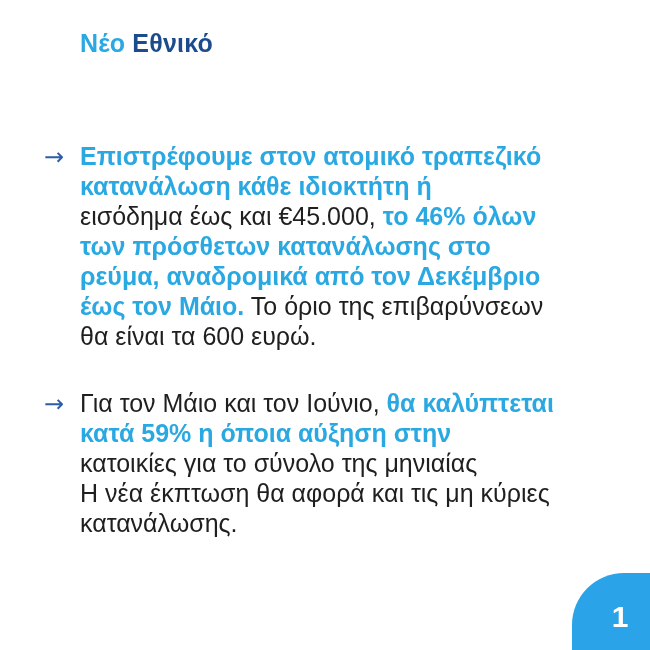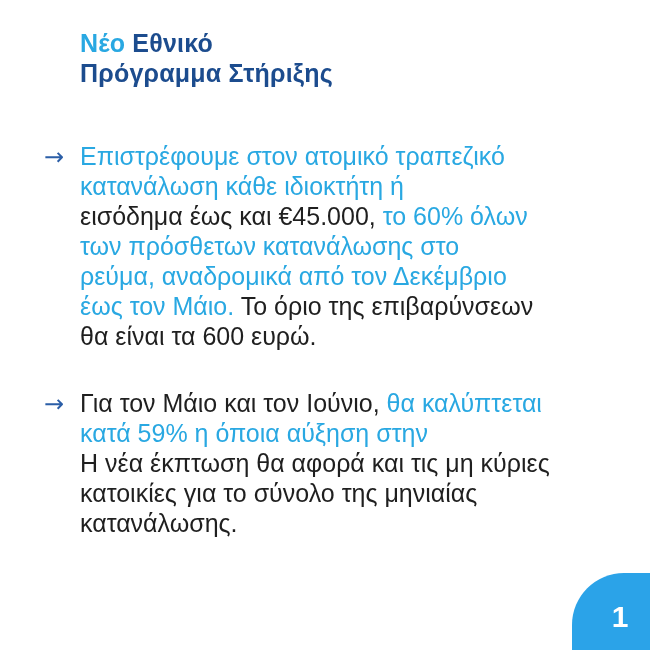--- a/index.html
+++ b/index.html
@@ -49,21 +49,21 @@
   .bullet-lines {
     flex: 1 1 auto;
   }
   .text-line {
     font-size: 25px;
     line-height: 30px;
     white-space: nowrap;
   }
   .seg-accent      { color: var(--accent, #29a8e2); font-weight: 800; }
   .seg-navy        { color: var(--navy, #1c4c8e);  font-weight: 800; }
-  .seg-accent-bold { color: var(--accent, #29a8e2); font-weight: 400; }
+  .seg-accent-bold { color: var(--accent, #29a8e2); font-weight: 700; }
   .seg-body        { color: var(--body-text, #1f1f1f); font-weight: 400; }
   .page-badge {
     position: absolute;
     right: 0;
     bottom: 0;
     width: 78px;
     height: 77px;
     background: var(--badge, #2ba3e8);
     border-top-left-radius: 52px;
     display: flex;
@@ -77,43 +77,42 @@
     transform: translate(9px, 5px);
   }
 </style>
 </head>
 <body>
 
 <div class="page" style="--bg: #FFFFFF; --accent: #29A8E2; --navy: #1C4C8E; --body-text: #1F1F1F; --arrow: #2B5EA7; --badge: #2BA3E8;">
 
   <div class="title">
       <div class="text-line"><span class="seg-accent">Νέο</span><span class="seg-navy"> Εθνικό</span></div>
-      <div class="text-line"><span class="seg-navy">Πρόγραμμα Στήριξης</span></div>
     </div>
 
   <div class="content">
       <div class="bullet">
         <div class="bullet-marker">→</div>
         <div class="bullet-lines">
           <div class="text-line"><span class="seg-accent-bold">Επιστρέφουμε στον ατομικό τραπεζικό</span></div>
           <div class="text-line"><span class="seg-accent-bold">κατανάλωση κάθε ιδιοκτήτη ή</span></div>
-          <div class="text-line"><span class="seg-body">εισόδημα έως και €45.000, </span><span class="seg-accent-bold">το 60% όλων</span></div>
+          <div class="text-line"><span class="seg-body">εισόδημα έως και €45.000, </span><span class="seg-accent-bold">το 46% όλων</span></div>
           <div class="text-line"><span class="seg-accent-bold">των πρόσθετων κατανάλωσης στο</span></div>
           <div class="text-line"><span class="seg-accent-bold">ρεύμα, αναδρομικά από τον Δεκέμβριο</span></div>
           <div class="text-line"><span class="seg-accent-bold">έως τον Μάιο.</span><span class="seg-body"> Το όριο της επιβαρύνσεων</span></div>
           <div class="text-line"><span class="seg-body">θα είναι τα 600 ευρώ.</span></div>
         </div>
       </div>
       <div class="bullet">
         <div class="bullet-marker">→</div>
         <div class="bullet-lines">
           <div class="text-line"><span class="seg-body">Για τον Μάιο και τον Ιούνιο, </span><span class="seg-accent-bold">θα καλύπτεται</span></div>
           <div class="text-line"><span class="seg-accent-bold">κατά 59% η όποια αύξηση στην</span></div>
+          <div class="text-line"><span class="seg-body">κατοικίες για το σύνολο της μηνιαίας</span></div>
           <div class="text-line"><span class="seg-body">Η νέα έκπτωση θα αφορά και τις μη κύριες</span></div>
-          <div class="text-line"><span class="seg-body">κατοικίες για το σύνολο της μηνιαίας</span></div>
           <div class="text-line"><span class="seg-body">κατανάλωσης.</span></div>
         </div>
       </div>
     </div>
 
   <div class="page-badge">
     <span class="num">1</span>
   </div>
 
 </div>

